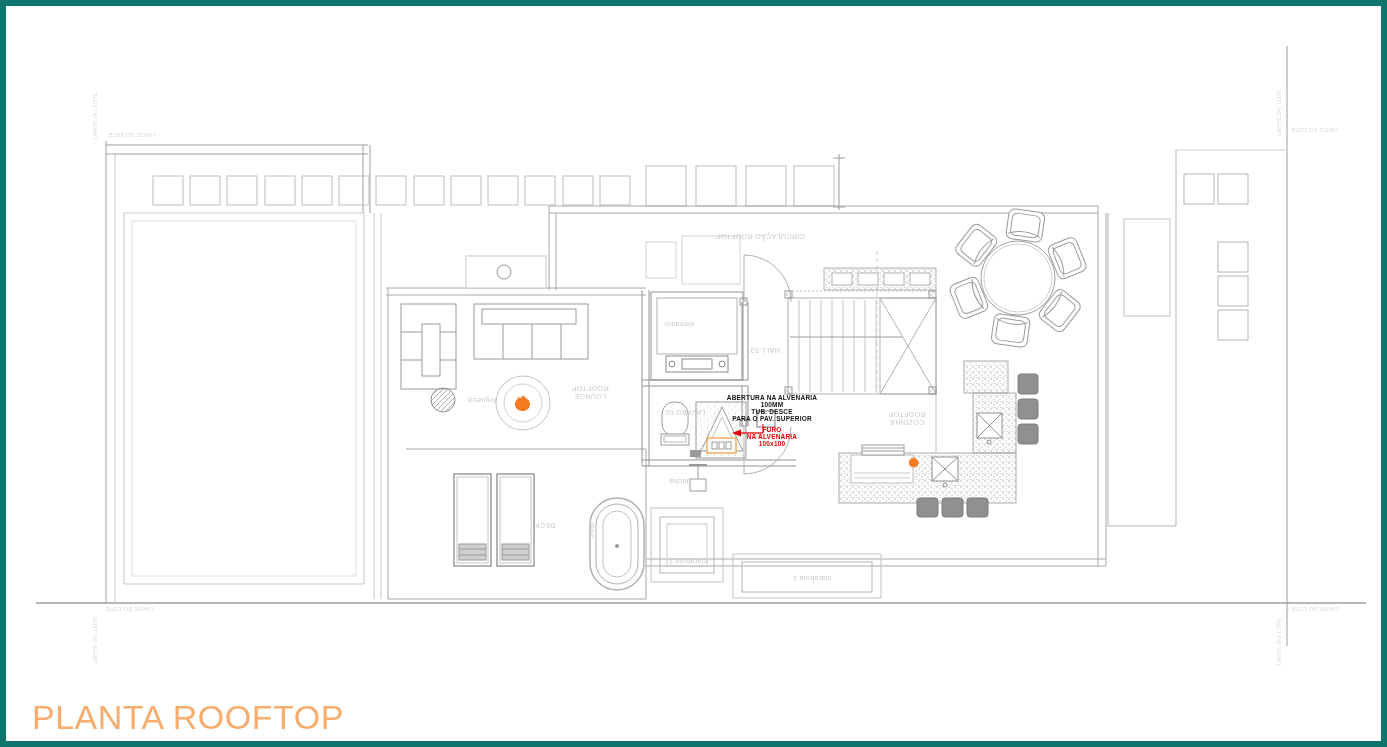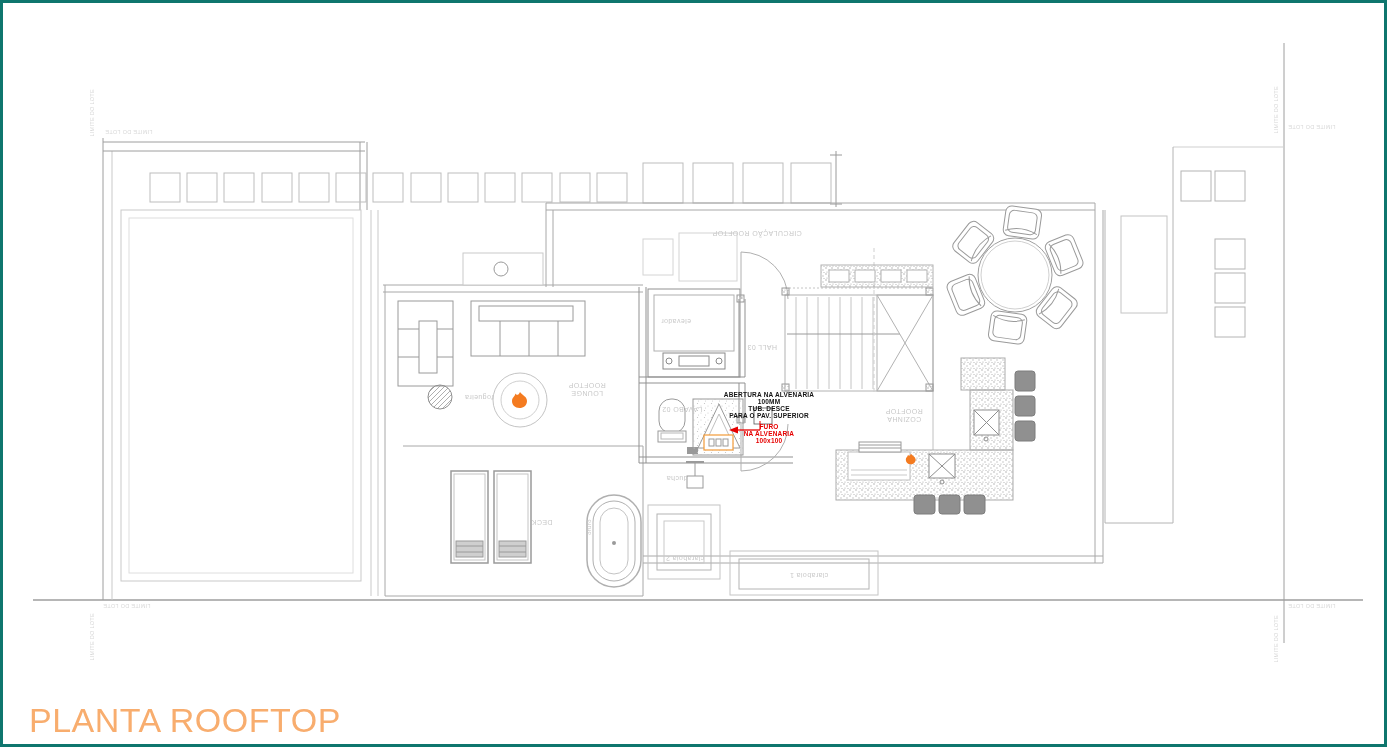--- a/index.html
+++ b/index.html
@@ -1,17 +1,17 @@
 <!DOCTYPE html>
 <html><head>
 <meta charset="utf-8">
 <style>
   html,body{margin:0;padding:0;background:#fff;}
   #page{position:relative;width:1387px;height:747px;background:#ffffff;
-        border:3px solid #0f766e;box-sizing:border-box;overflow:hidden;
+        border:6px solid #0f766e;box-sizing:border-box;overflow:hidden;
         font-family:"Liberation Sans","DejaVu Sans",sans-serif;}
   #plan-svg{position:absolute;left:0;top:0;}
   .lbl{position:absolute;color:#c8c8c8;font-size:7px;line-height:8px;letter-spacing:.4px;
        transform:rotate(180deg);white-space:pre-line;text-align:center;}
   .vlbl{position:absolute;color:#c6c6c6;font-size:6px;letter-spacing:.4px;
         writing-mode:vertical-rl;transform:rotate(180deg);}
   .boundary{position:absolute;color:#d8d8d8;font-size:5.5px;letter-spacing:.3px;white-space:nowrap;}
   .boundary.v{writing-mode:vertical-rl;transform:rotate(180deg);}
   .boundary.h{transform:rotate(180deg);}
   .anno{position:absolute;left:704px;width:124px;font-size:6.5px;line-height:7px;

